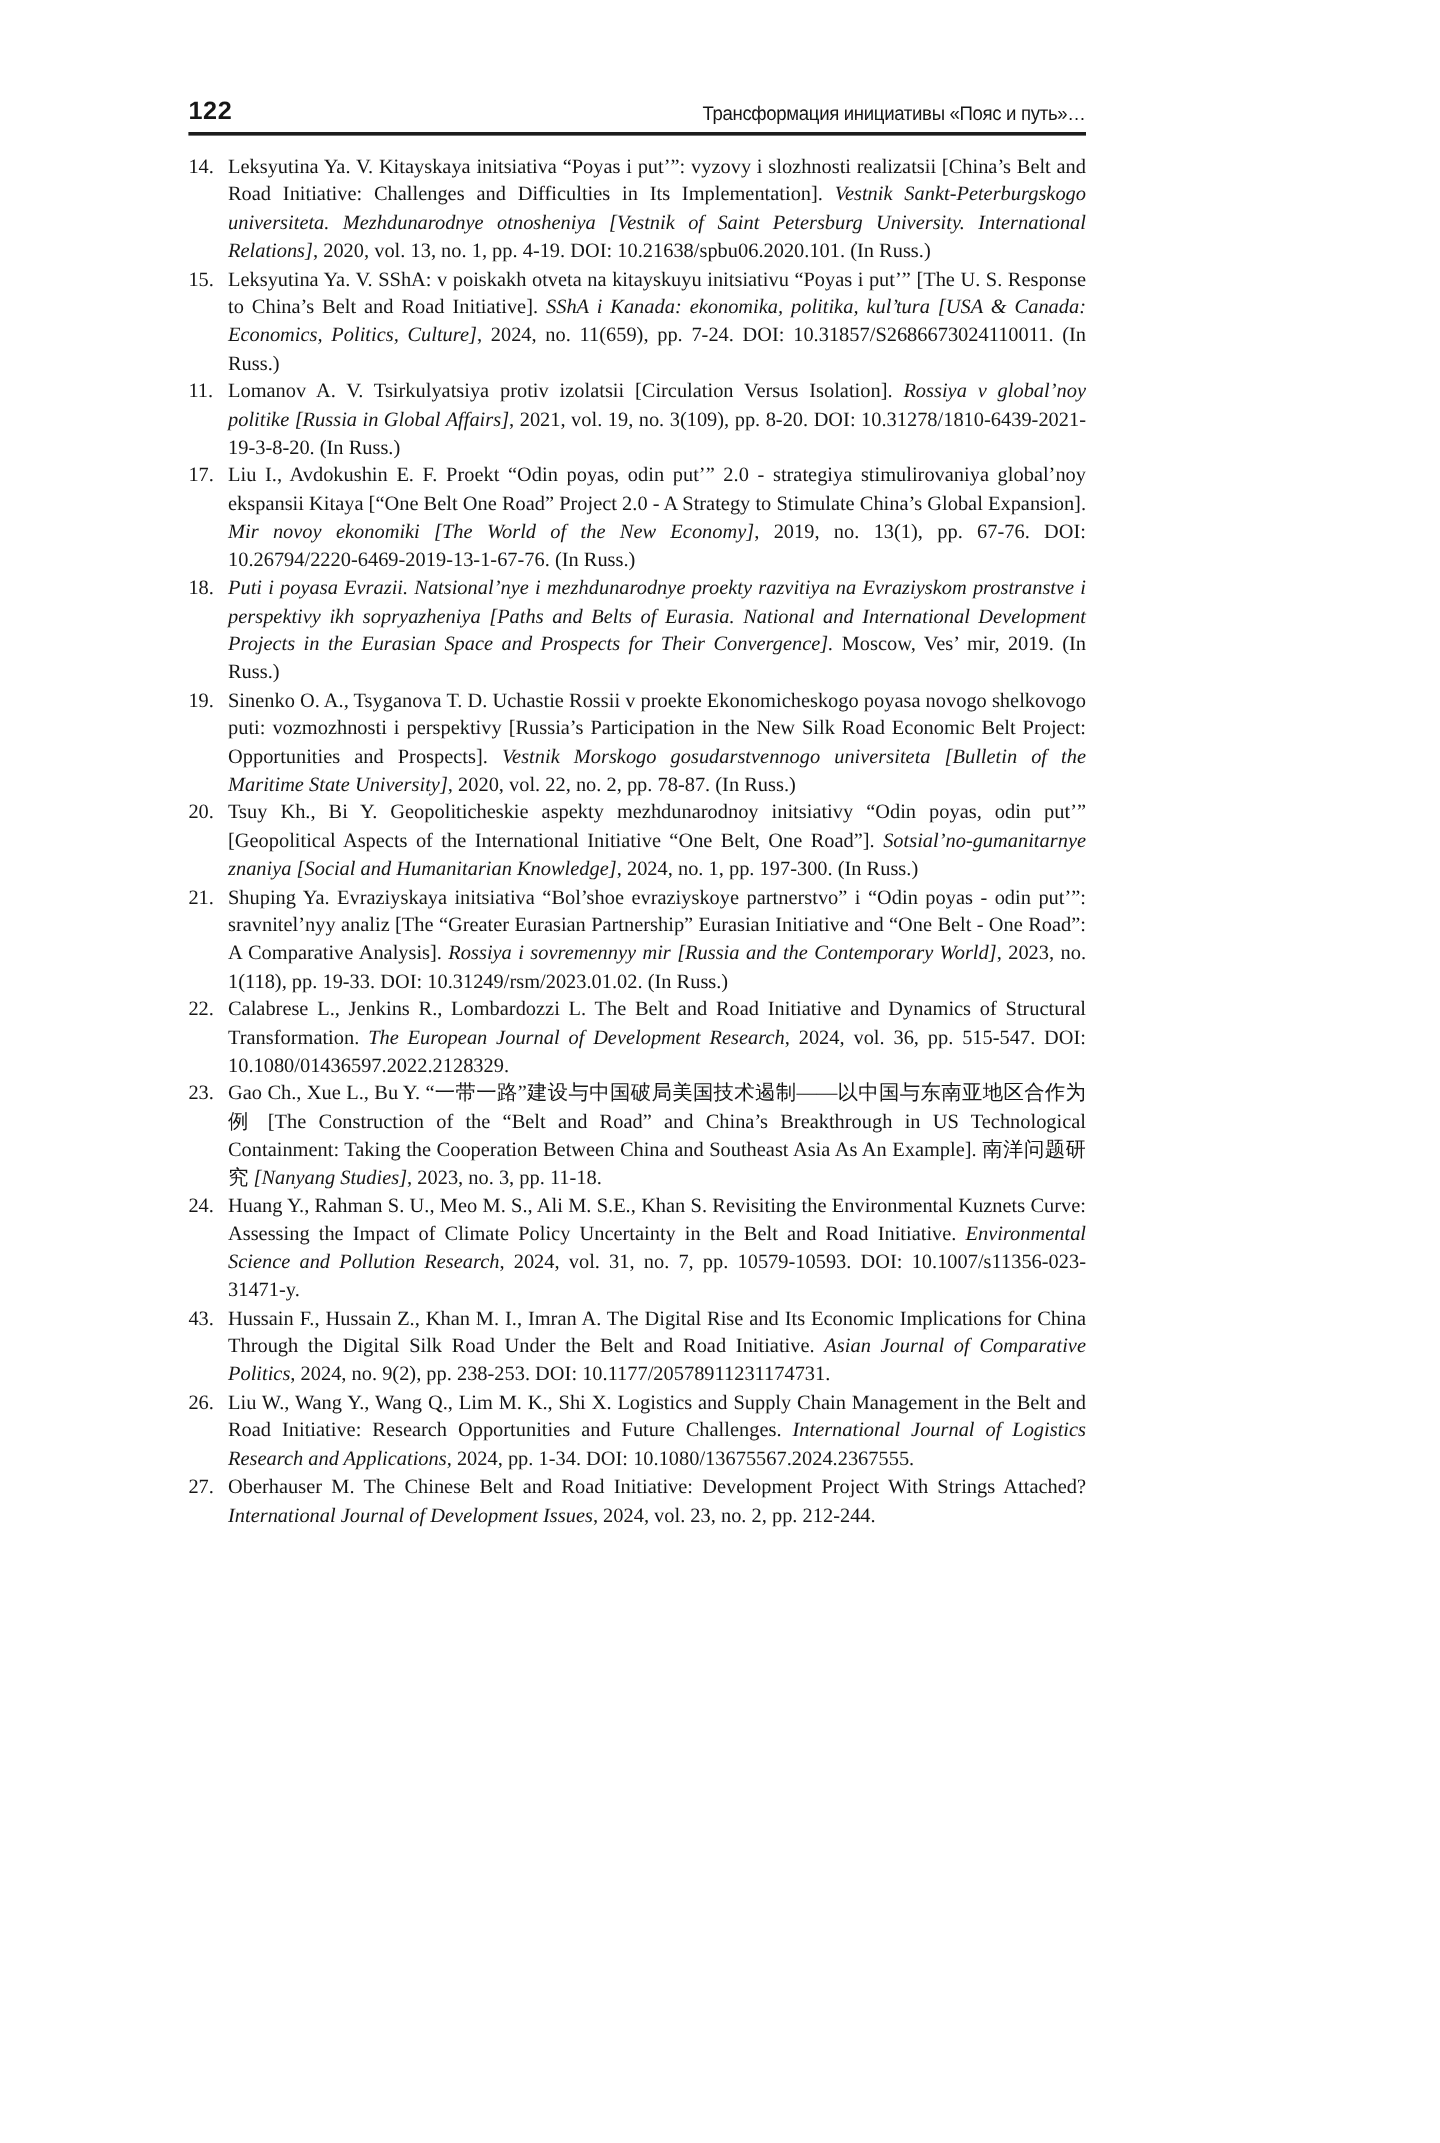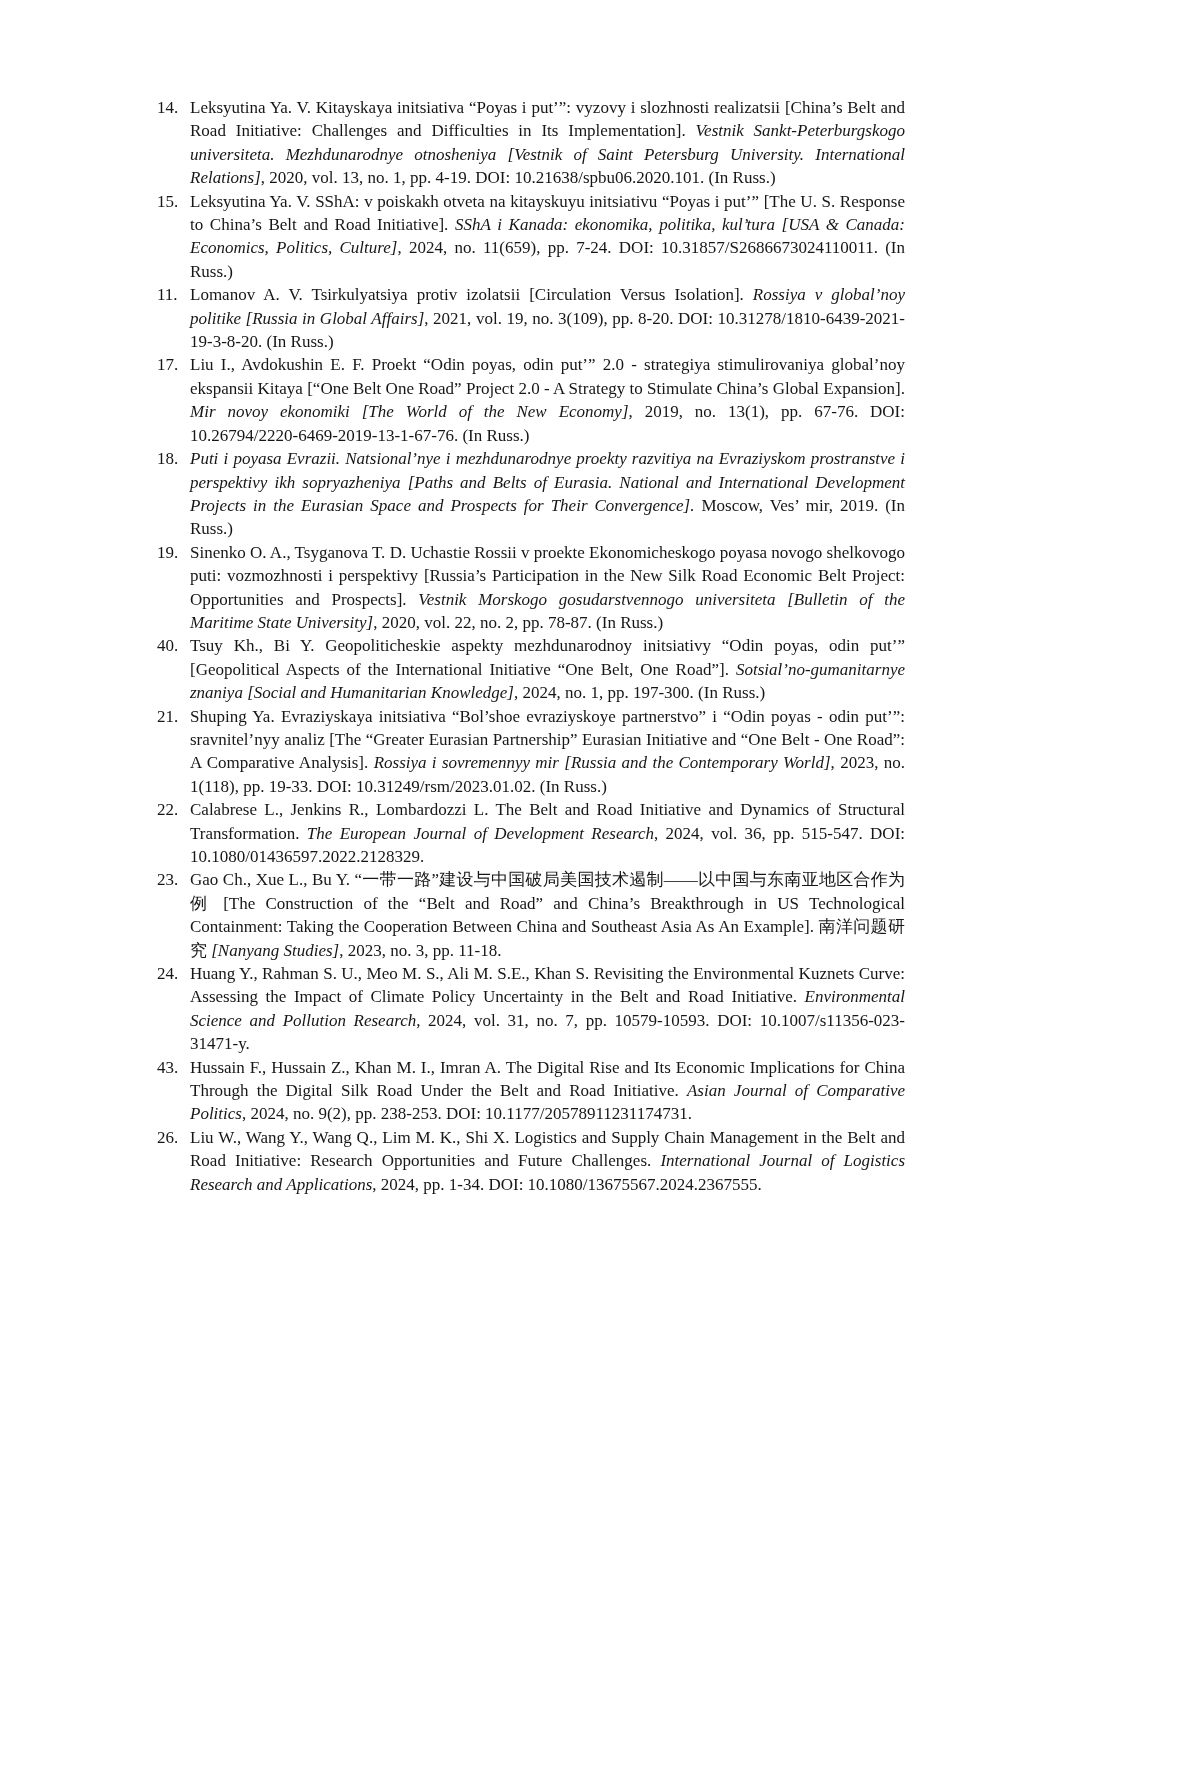--- a/index.html
+++ b/index.html
@@ -64,29 +64,34 @@
   }
   .ref i {
     font-style: italic;
   }
 </style>
 </head>
 <body>
 
 <div class="page">
   <div class="content">
+    <div class="running-header">
+      <span class="page-number">122</span>
+      <span class="running-title">Трансформация инициативы «Пояс и путь»…</span>
+    </div>
     <div class="ref-list">
         <div class="ref"><span class="ref-num">14.</span><span><span>Leksyutina Ya. V. Kitayskaya initsiativa “Poyas i put’”: vyzovy i slozhnosti realizatsii [China’s Belt and Road Initiative: Challenges and Difficulties in Its Implementation]. </span><i>Vestnik Sankt-Peterburgskogo universiteta. Mezhdunarodnye otnosheniya [Vestnik of Saint Petersburg University. International Relations]</i><span>, 2020, vol. 13, no. 1, pp. 4-19. DOI: 10.21638/spbu06.2020.101. (In Russ.)</span></span></div>
         <div class="ref"><span class="ref-num">15.</span><span><span>Leksyutina Ya. V. SShA: v poiskakh otveta na kitayskuyu initsiativu “Poyas i put’” [The U. S. Response to China’s Belt and Road Initiative]. </span><i>SShA i Kanada: ekonomika, politika, kul’tura [USA &amp; Canada: Economics, Politics, Culture]</i><span>, 2024, no. 11(659), pp. 7-24. DOI: 10.31857/S2686673024110011. (In Russ.)</span></span></div>
         <div class="ref"><span class="ref-num">11.</span><span><span>Lomanov A. V. Tsirkulyatsiya protiv izolatsii [Circulation Versus Isolation]. </span><i>Rossiya v global’noy politike [Russia in Global Affairs]</i><span>, 2021, vol. 19, no. 3(109), pp. 8-20. DOI: 10.31278/1810-6439-2021-19-3-8-20. (In Russ.)</span></span></div>
         <div class="ref"><span class="ref-num">17.</span><span><span>Liu I., Avdokushin E. F. Proekt “Odin poyas, odin put’” 2.0 - strategiya stimulirovaniya global’noy ekspansii Kitaya [“One Belt One Road” Project 2.0 - A Strategy to Stimulate China’s Global Expansion]. </span><i>Mir novoy ekonomiki [The World of the New Economy]</i><span>, 2019, no. 13(1), pp. 67-76. DOI: 10.26794/2220-6469-2019-13-1-67-76. (In Russ.)</span></span></div>
         <div class="ref"><span class="ref-num">18.</span><span><i>Puti i poyasa Evrazii. Natsional’nye i mezhdunarodnye proekty razvitiya na Evraziyskom prostranstve i perspektivy ikh sopryazheniya [Paths and Belts of Eurasia. National and International Development Projects in the Eurasian Space and Prospects for Their Convergence].</i><span> Moscow, Ves’ mir, 2019. (In Russ.)</span></span></div>
         <div class="ref"><span class="ref-num">19.</span><span><span>Sinenko O. A., Tsyganova T. D. Uchastie Rossii v proekte Ekonomicheskogo poyasa novogo shelkovogo puti: vozmozhnosti i perspektivy [Russia’s Participation in the New Silk Road Economic Belt Project: Opportunities and Prospects]. </span><i>Vestnik Morskogo gosudarstvennogo universiteta [Bulletin of the Maritime State University]</i><span>, 2020, vol. 22, no. 2, pp. 78-87. (In Russ.)</span></span></div>
-        <div class="ref"><span class="ref-num">40.</span><span><span>Tsuy Kh., Bi Y. Geopoliticheskie aspekty mezhdunarodnoy initsiativy “Odin poyas, odin put’” [Geopolitical Aspects of the International Initiative “One Belt, One Road”]. </span><i>Sotsial’no-gumanitarnye znaniya [Social and Humanitarian Knowledge]</i><span>, 2024, no. 1, pp. 197-300. (In Russ.)</span></span></div>
+        <div class="ref"><span class="ref-num">20.</span><span><span>Tsuy Kh., Bi Y. Geopoliticheskie aspekty mezhdunarodnoy initsiativy “Odin poyas, odin put’” [Geopolitical Aspects of the International Initiative “One Belt, One Road”]. </span><i>Sotsial’no-gumanitarnye znaniya [Social and Humanitarian Knowledge]</i><span>, 2024, no. 1, pp. 197-300. (In Russ.)</span></span></div>
         <div class="ref"><span class="ref-num">21.</span><span><span>Shuping Ya. Evraziyskaya initsiativa “Bol’shoe evraziyskoye partnerstvo” i “Odin poyas - odin put’”: sravnitel’nyy analiz [The “Greater Eurasian Partnership” Eurasian Initiative and “One Belt - One Road”: A Comparative Analysis]. </span><i>Rossiya i sovremennyy mir [Russia and the Contemporary World]</i><span>, 2023, no. 1(118), pp. 19-33. DOI: 10.31249/rsm/2023.01.02. (In Russ.)</span></span></div>
         <div class="ref"><span class="ref-num">22.</span><span><span>Calabrese L., Jenkins R., Lombardozzi L. The Belt and Road Initiative and Dynamics of Structural Transformation. </span><i>The European Journal of Development Research</i><span>, 2024, vol. 36, pp. 515-547. DOI: 10.1080/01436597.2022.2128329.</span></span></div>
         <div class="ref"><span class="ref-num">23.</span><span><span>Gao Ch., Xue L., Bu Y. “一带一路”建设与中国破局美国技术遏制——以中国与东南亚地区合作为例 [The Construction of the “Belt and Road” and China’s Breakthrough in US Technological Containment: Taking the Cooperation Between China and Southeast Asia As An Example]. 南洋问题研究 </span><i>[Nanyang Studies]</i><span>, 2023, no. 3, pp. 11-18.</span></span></div>
         <div class="ref"><span class="ref-num">24.</span><span><span>Huang Y., Rahman S. U., Meo M. S., Ali M. S.E., Khan S. Revisiting the Environmental Kuznets Curve: Assessing the Impact of Climate Policy Uncertainty in the Belt and Road Initiative. </span><i>Environmental Science and Pollution Research</i><span>, 2024, vol. 31, no. 7, pp. 10579-10593. DOI: 10.1007/s11356-023-31471-y.</span></span></div>
         <div class="ref"><span class="ref-num">43.</span><span><span>Hussain F., Hussain Z., Khan M. I., Imran A. The Digital Rise and Its Economic Implications for China Through the Digital Silk Road Under the Belt and Road Initiative. </span><i>Asian Journal of Comparative Politics</i><span>, 2024, no. 9(2), pp. 238-253. DOI: 10.1177/20578911231174731.</span></span></div>
         <div class="ref"><span class="ref-num">26.</span><span><span>Liu W., Wang Y., Wang Q., Lim M. K., Shi X. Logistics and Supply Chain Management in the Belt and Road Initiative: Research Opportunities and Future Challenges. </span><i>International Journal of Logistics Research and Applications</i><span>, 2024, pp. 1-34. DOI: 10.1080/13675567.2024.2367555.</span></span></div>
+        <div class="ref"><span class="ref-num">27.</span><span><span>Oberhauser M. The Chinese Belt and Road Initiative: Development Project With Strings Attached? </span><i>International Journal of Development Issues</i><span>, 2024, vol. 23, no. 2, pp. 212-244.</span></span></div>
       </div>
   </div>
 </div>
 
 </body></html>

